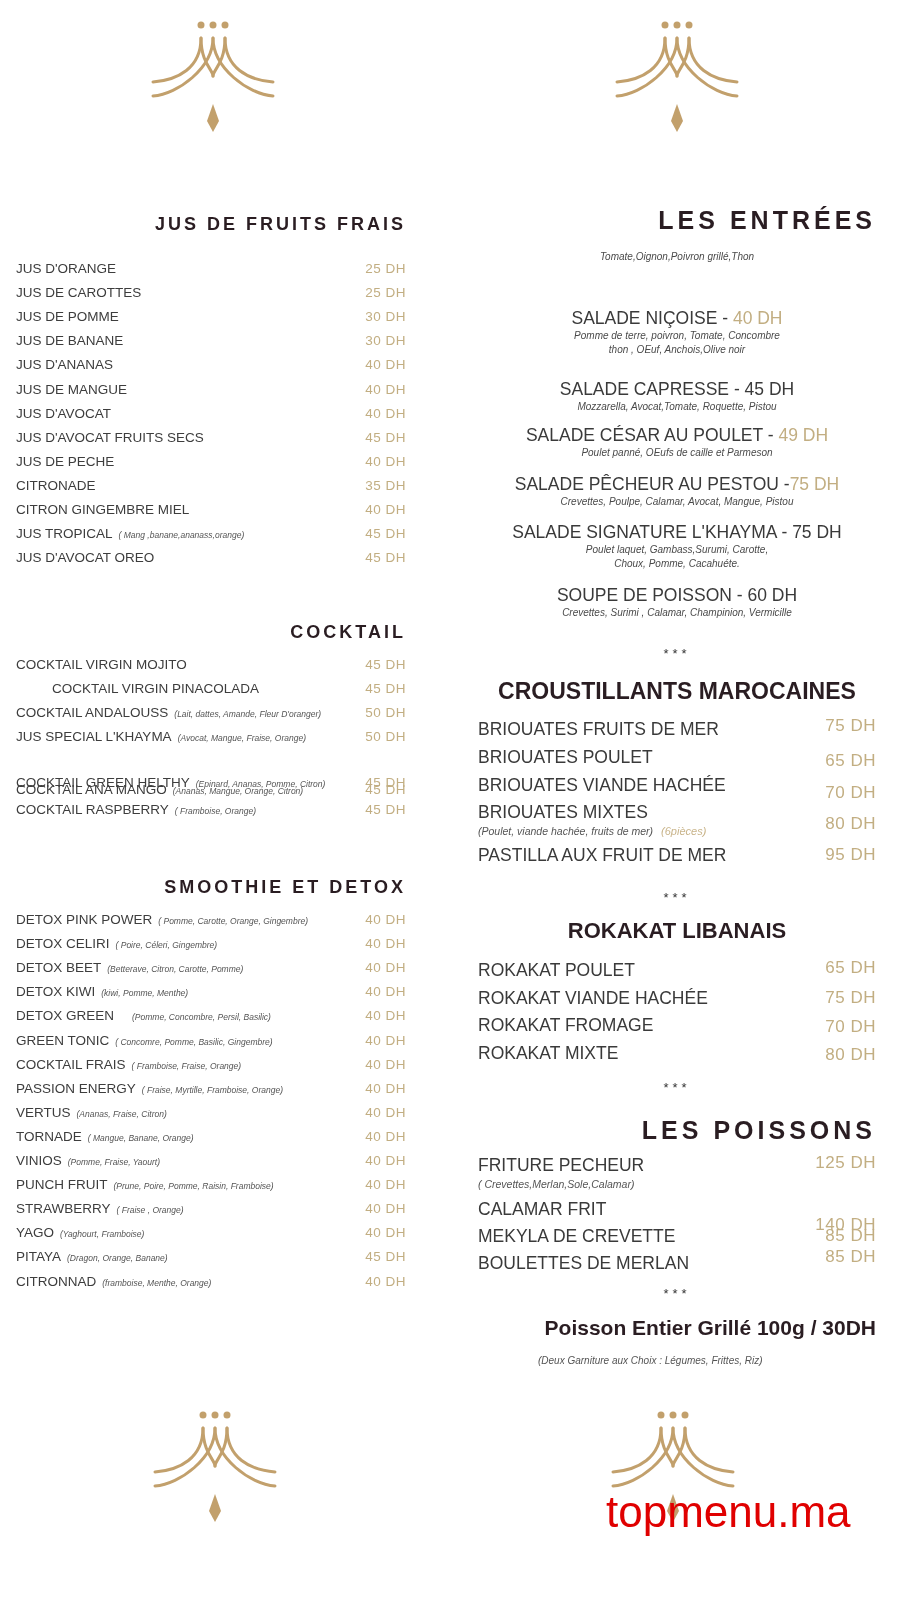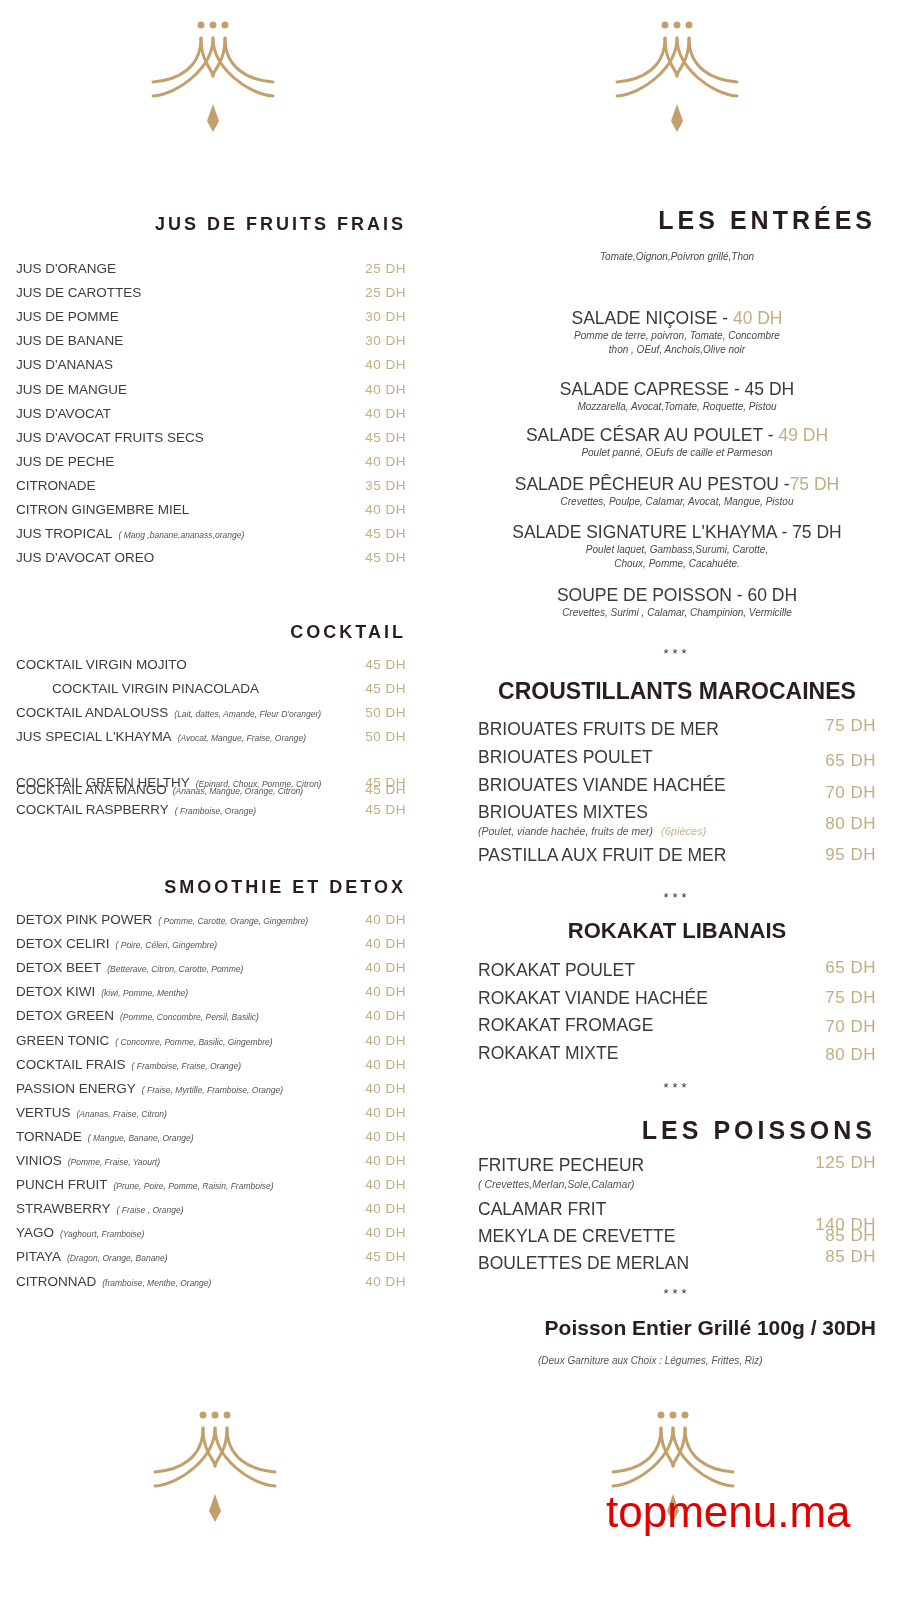--- a/index.html
+++ b/index.html
@@ -198,21 +198,21 @@
         <span class="desc">(Avocat, Mangue, Fraise, Orange)</span>
         <span class="price">50  DH</span>
       </div>
       <div class="row" style="top:782px;">
         <span class="name">COCKTAIL ANA MANGO</span>
         <span class="desc">(Ananas, Mangue, Orange, Citron)</span>
         <span class="price">45  DH</span>
       </div>
       <div class="row" style="top:775px;">
         <span class="name">COCKTAIL GREEN HELTHY</span>
-        <span class="desc">(Epinard, Choux, Pomme, Citron)</span>
+        <span class="desc">(Epinard, Ananas, Pomme, Citron)</span>
         <span class="price">45  DH</span>
       </div>
       <div class="row" style="top:801.6px;">
         <span class="name">COCKTAIL RASPBERRY</span>
         <span class="desc">( Framboise, Orange)</span>
         <span class="price">45  DH</span>
       </div>
     </div>
 
   <div class="heading-spaced" style="top:877px; left:40px; right:0;">SMOOTHIE ET DETOX</div>
@@ -230,21 +230,21 @@
       <div class="row" style="top:960.2px;">
         <span class="name">DETOX BEET</span>
         <span class="desc">(Betterave, Citron, Carotte, Pomme)</span>
         <span class="price">40  DH</span>
       </div>
       <div class="row" style="top:984.3px;">
         <span class="name">DETOX KIWI</span>
         <span class="desc">(kiwi, Pomme, Menthe)</span>
         <span class="price">40  DH</span>
       </div>
-      <div class="row" style="top:1008.4px;">
+      <div class="row" style="top:1008.4px;gap:12px;">
         <span class="name">DETOX GREEN</span>
         <span class="desc">(Pomme, Concombre, Persil, Basilic)</span>
         <span class="price">40  DH</span>
       </div>
       <div class="row" style="top:1032.5px;">
         <span class="name">GREEN TONIC</span>
         <span class="desc">( Concomre, Pomme, Basilic, Gingembre)</span>
         <span class="price">40  DH</span>
       </div>
       <div class="row" style="top:1056.6px;">

